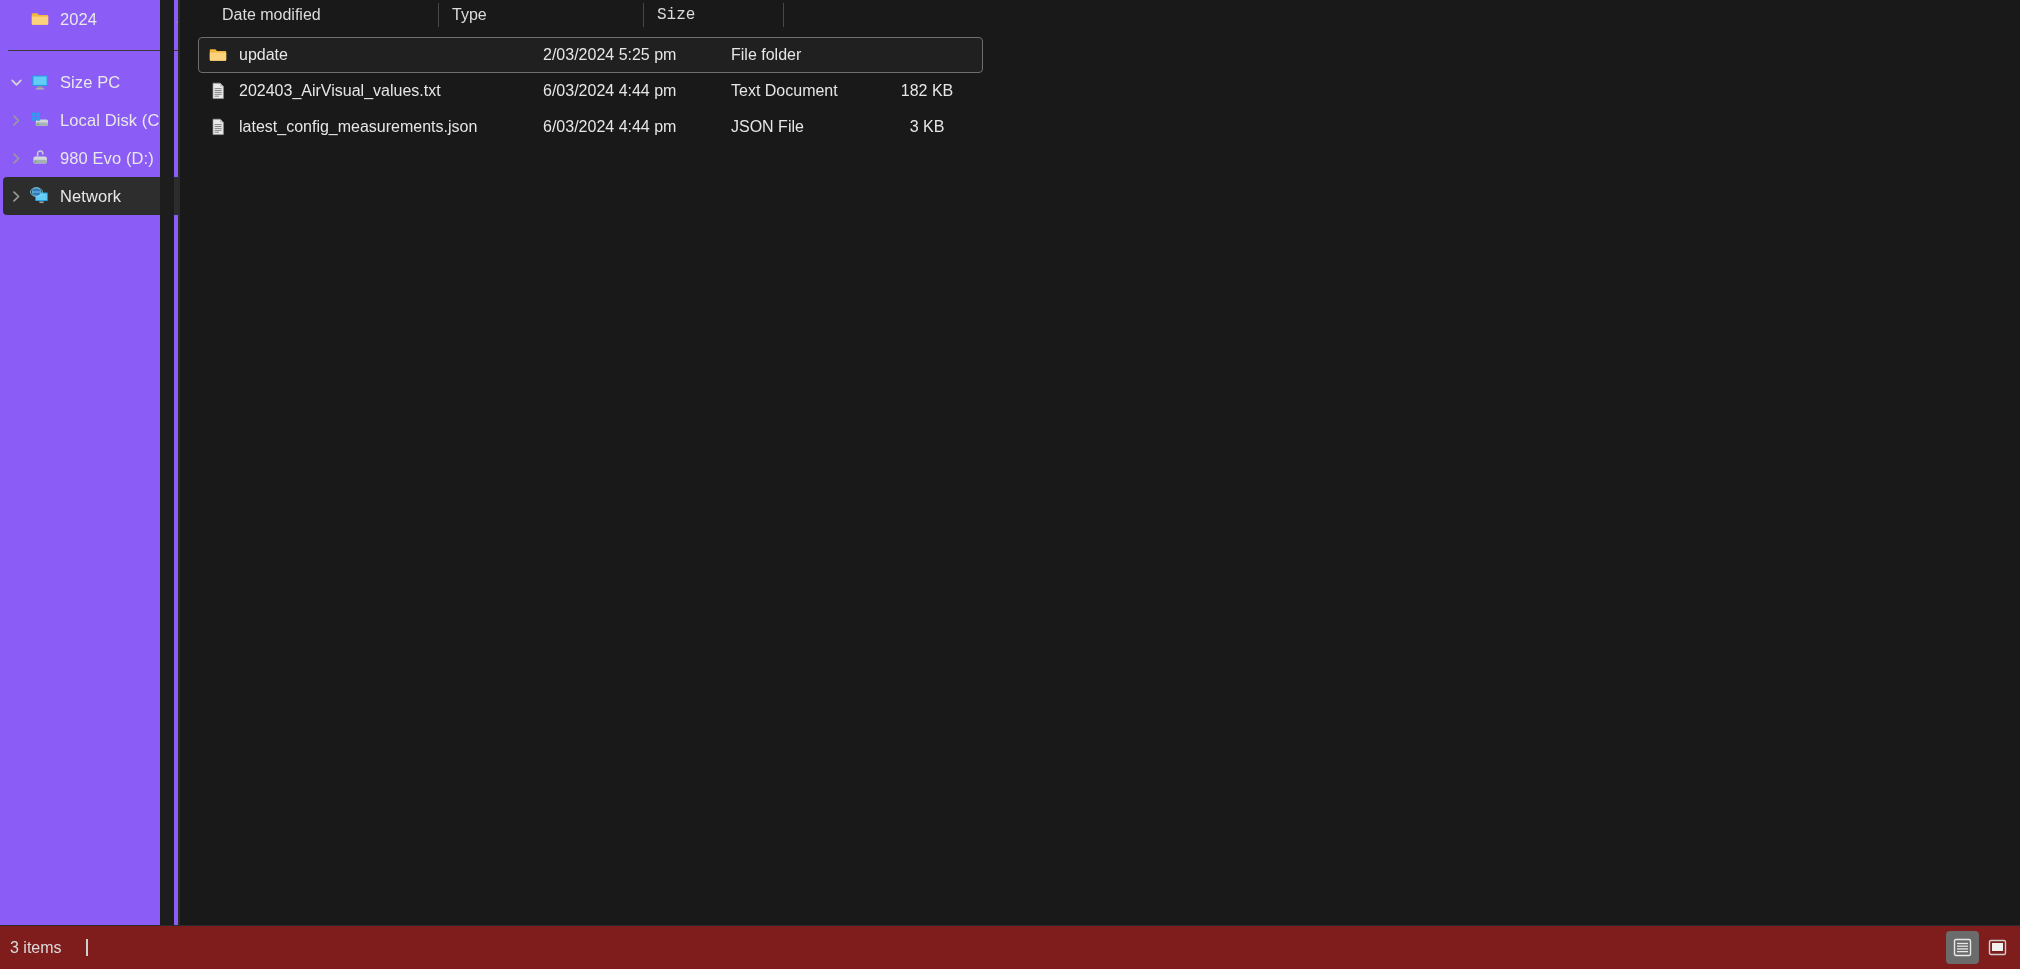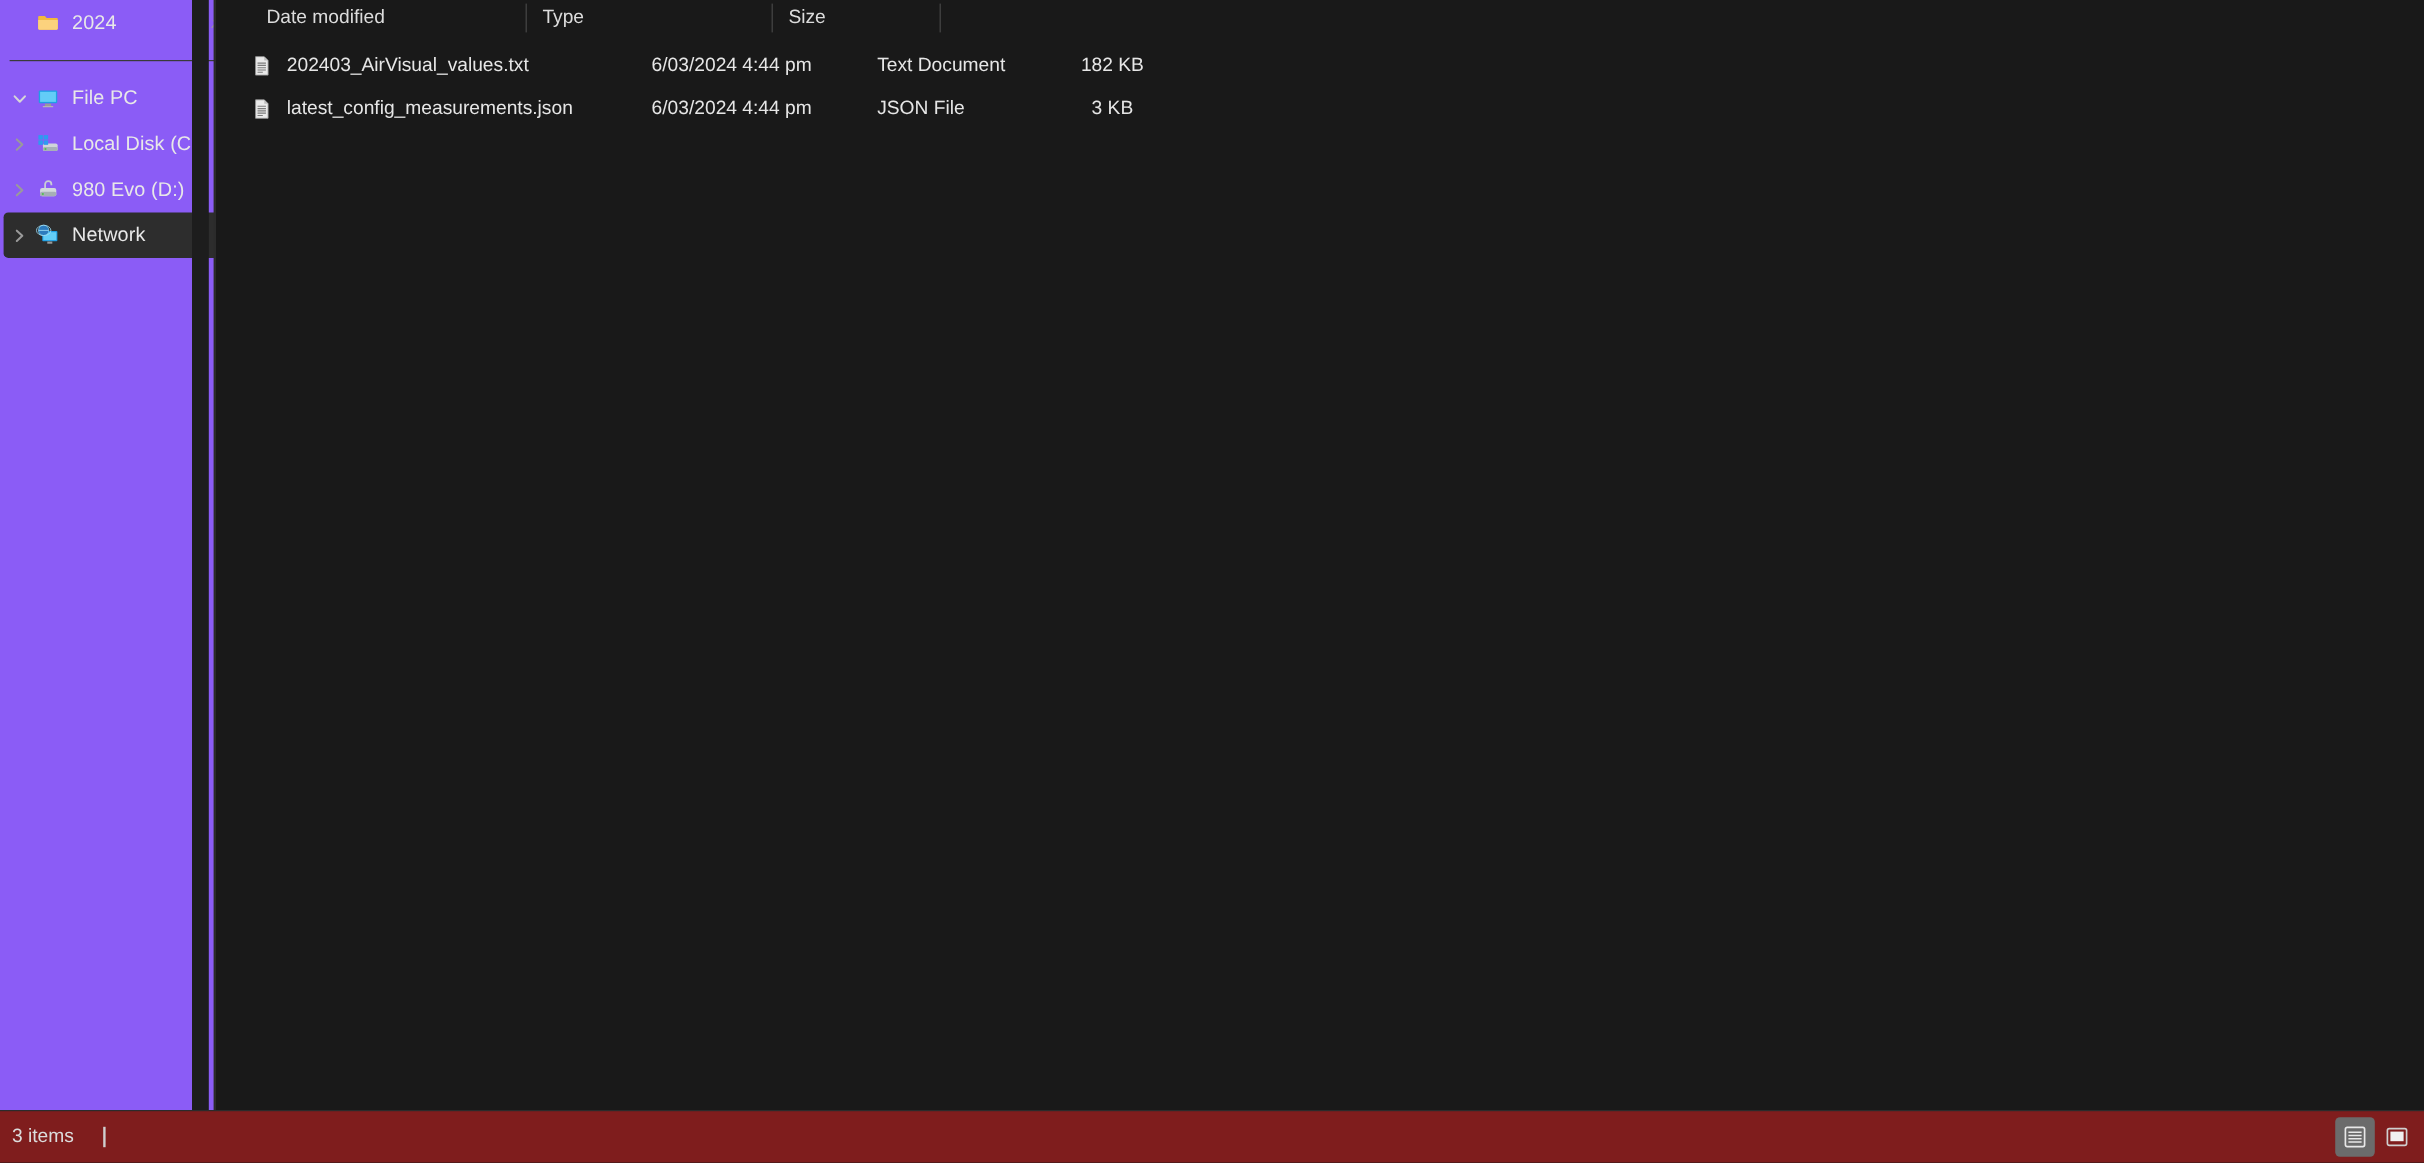--- a/index.html
+++ b/index.html
@@ -94,21 +94,21 @@
     content: ""; position: absolute; left: 0; top: 3px;
     width: 1px; height: 24px; background: #474747;
   }
   .col-h.last::after {
     content: ""; position: absolute; right: 0; top: 3px;
     width: 1px; height: 24px; background: #474747;
   }
   .col-name { width: 312px; }
   .col-date { width: 244px; padding-left: 28px; }
   .col-type { width: 205px; }
-  .col-size { width: 141px; }
+  .col-size { width: 141px; font-family: Liberation Mono, monospace; }
   #sort-arrow {
     position: absolute; left: 277px; top: -6px;
     width: 18px; height: 12px;
   }
 
   #rows { position: relative; margin-top: 7px; }
   .row {
     position: relative;
     display: flex; align-items: center;
     height: 36px;
@@ -191,21 +191,21 @@
           </svg>
         </span>
         <span class="nav-ico">
           <svg width="20" height="20" viewBox="0 0 20 20">
             <rect x="2.3" y="3.4" width="15.4" height="10.6" rx="0.9" fill="#1f9fe4"></rect>
             <rect x="3.4" y="4.5" width="13.2" height="8.4" fill="#63cdf7"></rect>
             <rect x="7.4" y="14.4" width="5.2" height="2.2" fill="#9a9a9a"></rect>
             <rect x="5.6" y="16.3" width="8.8" height="1.1" rx="0.5" fill="#b4b4b4"></rect>
           </svg>
         </span>
-        <span class="nav-label">File PC</span>
+        <span class="nav-label">Size PC</span>
         <span class="pin"></span>
       </div>
       <div class="nav-item">
         <span class="chev">
           <svg width="13" height="13" viewBox="0 0 13 13">
             <path d="M4 2.2 L8.6 6.5 L4 10.8" fill="none" stroke="#9a9a9a" stroke-width="1.7" stroke-linecap="round" stroke-linejoin="round"></path>
           </svg>
         </span>
         <span class="nav-ico">
           <svg width="20" height="20" viewBox="0 0 20 20">
@@ -272,20 +272,34 @@
     </div>
     <div class="col-h col-type">
       <span>Type</span>
     </div>
     <div class="col-h col-size last">
       <span>Size</span>
     </div>
   </div>
 
   <div id="rows">
+      <div class="row focused">
+        <span class="cell c-name">
+          <span class="f-ico">
+            <svg width="20" height="20" viewBox="0 0 20 20">
+              <path d="M1.8 5.2 A0.9 0.9 0 0 1 2.7 4.3 L7.4 4.3 L8.9 6 L17.3 6 A0.9 0.9 0 0 1 18.2 6.9 L18.2 14.8 A0.9 0.9 0 0 1 17.3 15.7 L2.7 15.7 A0.9 0.9 0 0 1 1.8 14.8 Z" fill="#f2b93c"></path>
+              <path d="M1.8 7.6 L18.2 7.6 L18.2 14.8 A0.9 0.9 0 0 1 17.3 15.7 L2.7 15.7 A0.9 0.9 0 0 1 1.8 14.8 Z" fill="#fcd27d"></path>
+            </svg>
+          </span>
+          <span>update</span>
+        </span>
+        <span class="cell c-date">2/03/2024 5:25 pm</span>
+        <span class="cell c-type">File folder</span>
+        <span class="cell c-size"></span>
+      </div>
       <div class="row">
         <span class="cell c-name">
           <span class="f-ico">
             <svg width="20" height="20" viewBox="0 0 20 20">
               <path d="M5 2.2 L12.2 2.2 L15.4 5.4 L15.4 17.6 L5 17.6 Z" fill="#e9e9e9" stroke="#9a9a9a" stroke-width="0.7"></path>
               <path d="M12.2 2.2 L12.2 5.4 L15.4 5.4 Z" fill="#bdbdbd"></path>
               <line x1="6.6" y1="7.6" x2="13.6" y2="7.6" stroke="#7a7a7a" stroke-width="0.9"></line>
               <line x1="6.6" y1="9.5" x2="13.6" y2="9.5" stroke="#7a7a7a" stroke-width="0.9"></line>
               <line x1="6.6" y1="11.4" x2="13.6" y2="11.4" stroke="#7a7a7a" stroke-width="0.9"></line>
               <line x1="6.6" y1="13.3" x2="13.6" y2="13.3" stroke="#7a7a7a" stroke-width="0.9"></line>

